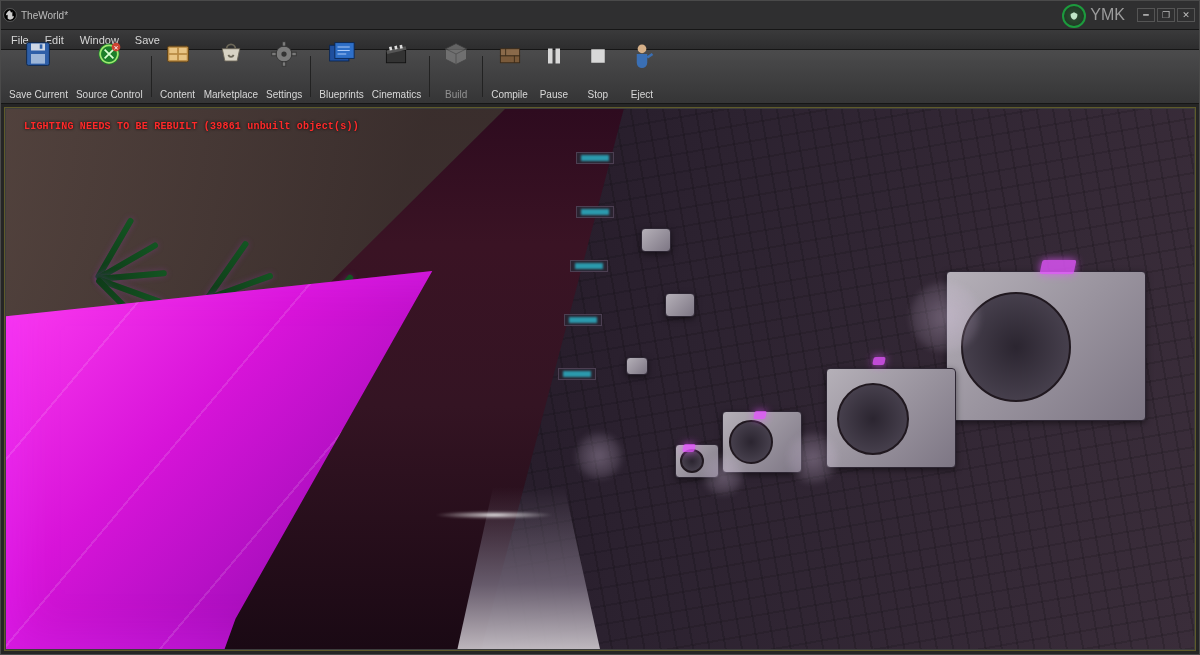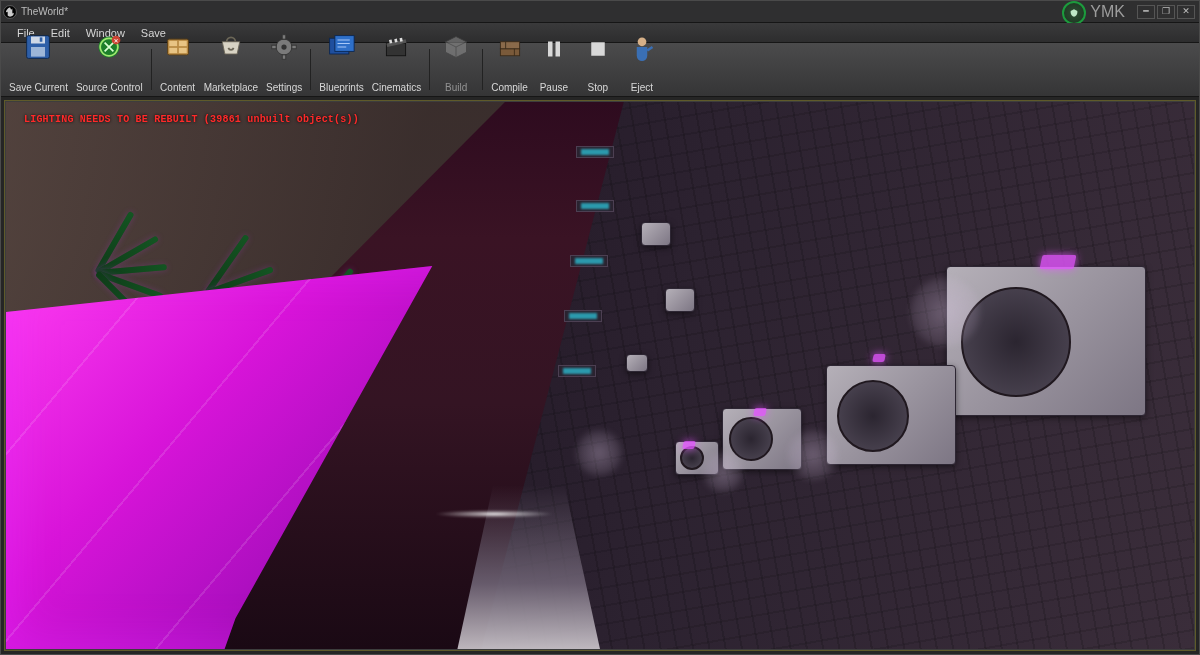--- a/index.html
+++ b/index.html
@@ -5,21 +5,21 @@
   * { margin: 0; padding: 0; box-sizing: border-box; }
   html, body {
     width: 1200px; height: 655px; overflow: hidden;
     font-family: "Segoe UI", Tahoma, sans-serif; font-size: 11px;
     background: #1a1a1a; color: #c8c8c8;
   }
   .app { width: 100%; height: 100%; border: 1px solid #4a4a4a; background: #2a2a2a; display: flex; flex-direction: column; }
 
   
   .titlebar {
-    height: 22px; display: flex; align-items: center; padding: 0 4px 0 2px;
+    height: 29px; display: flex; align-items: center; padding: 0 4px 0 2px;
     background: #2f2f30; border-bottom: 1px solid #161616;
   }
   .titlebar .ue-logo { width: 14px; height: 14px; margin-right: 4px; }
   .titlebar .title { font-size: 10px; color: #bdbdbd; }
   .titlebar .spacer { flex: 1; }
   .titlebar .uid-ring {
     width: 24px; height: 24px; border-radius: 50%; border: 2px solid #1c9b3d;
     display: flex; align-items: center; justify-content: center;
     background: radial-gradient(circle at 50% 50%, #2f4f35, #1a331f);
     margin-right: 4px; margin-top: 2px;
@@ -27,21 +27,21 @@
   .titlebar .uid-ring svg { width: 10px; height: 10px; }
   .titlebar .uname { color: #9c9c9c; font-size: 16px; margin-right: 10px; }
   .win-btn {
     width: 18px; height: 14px; display: flex; align-items: center; justify-content: center;
     color: #bdbdbd; border: 1px solid #555; margin-left: 2px; background: #2f2f30;
     font-size: 9px; line-height: 1;
   }
 
   
   .menubar {
-    height: 20px; display: flex; align-items: stretch; padding-left: 8px;
+    height: 20px; display: flex; align-items: stretch; padding-left: 2px;
     background: linear-gradient(to bottom, #3a3a3b, #2d2d2e);
     border-bottom: 1px solid #161616;
     text-align: center;
   }
   .menu-item {
     padding: 0 8px; display: flex; align-items: center; color: #d6d6d6; font-size: 11px;
   }
 
   
   .toolbar {

